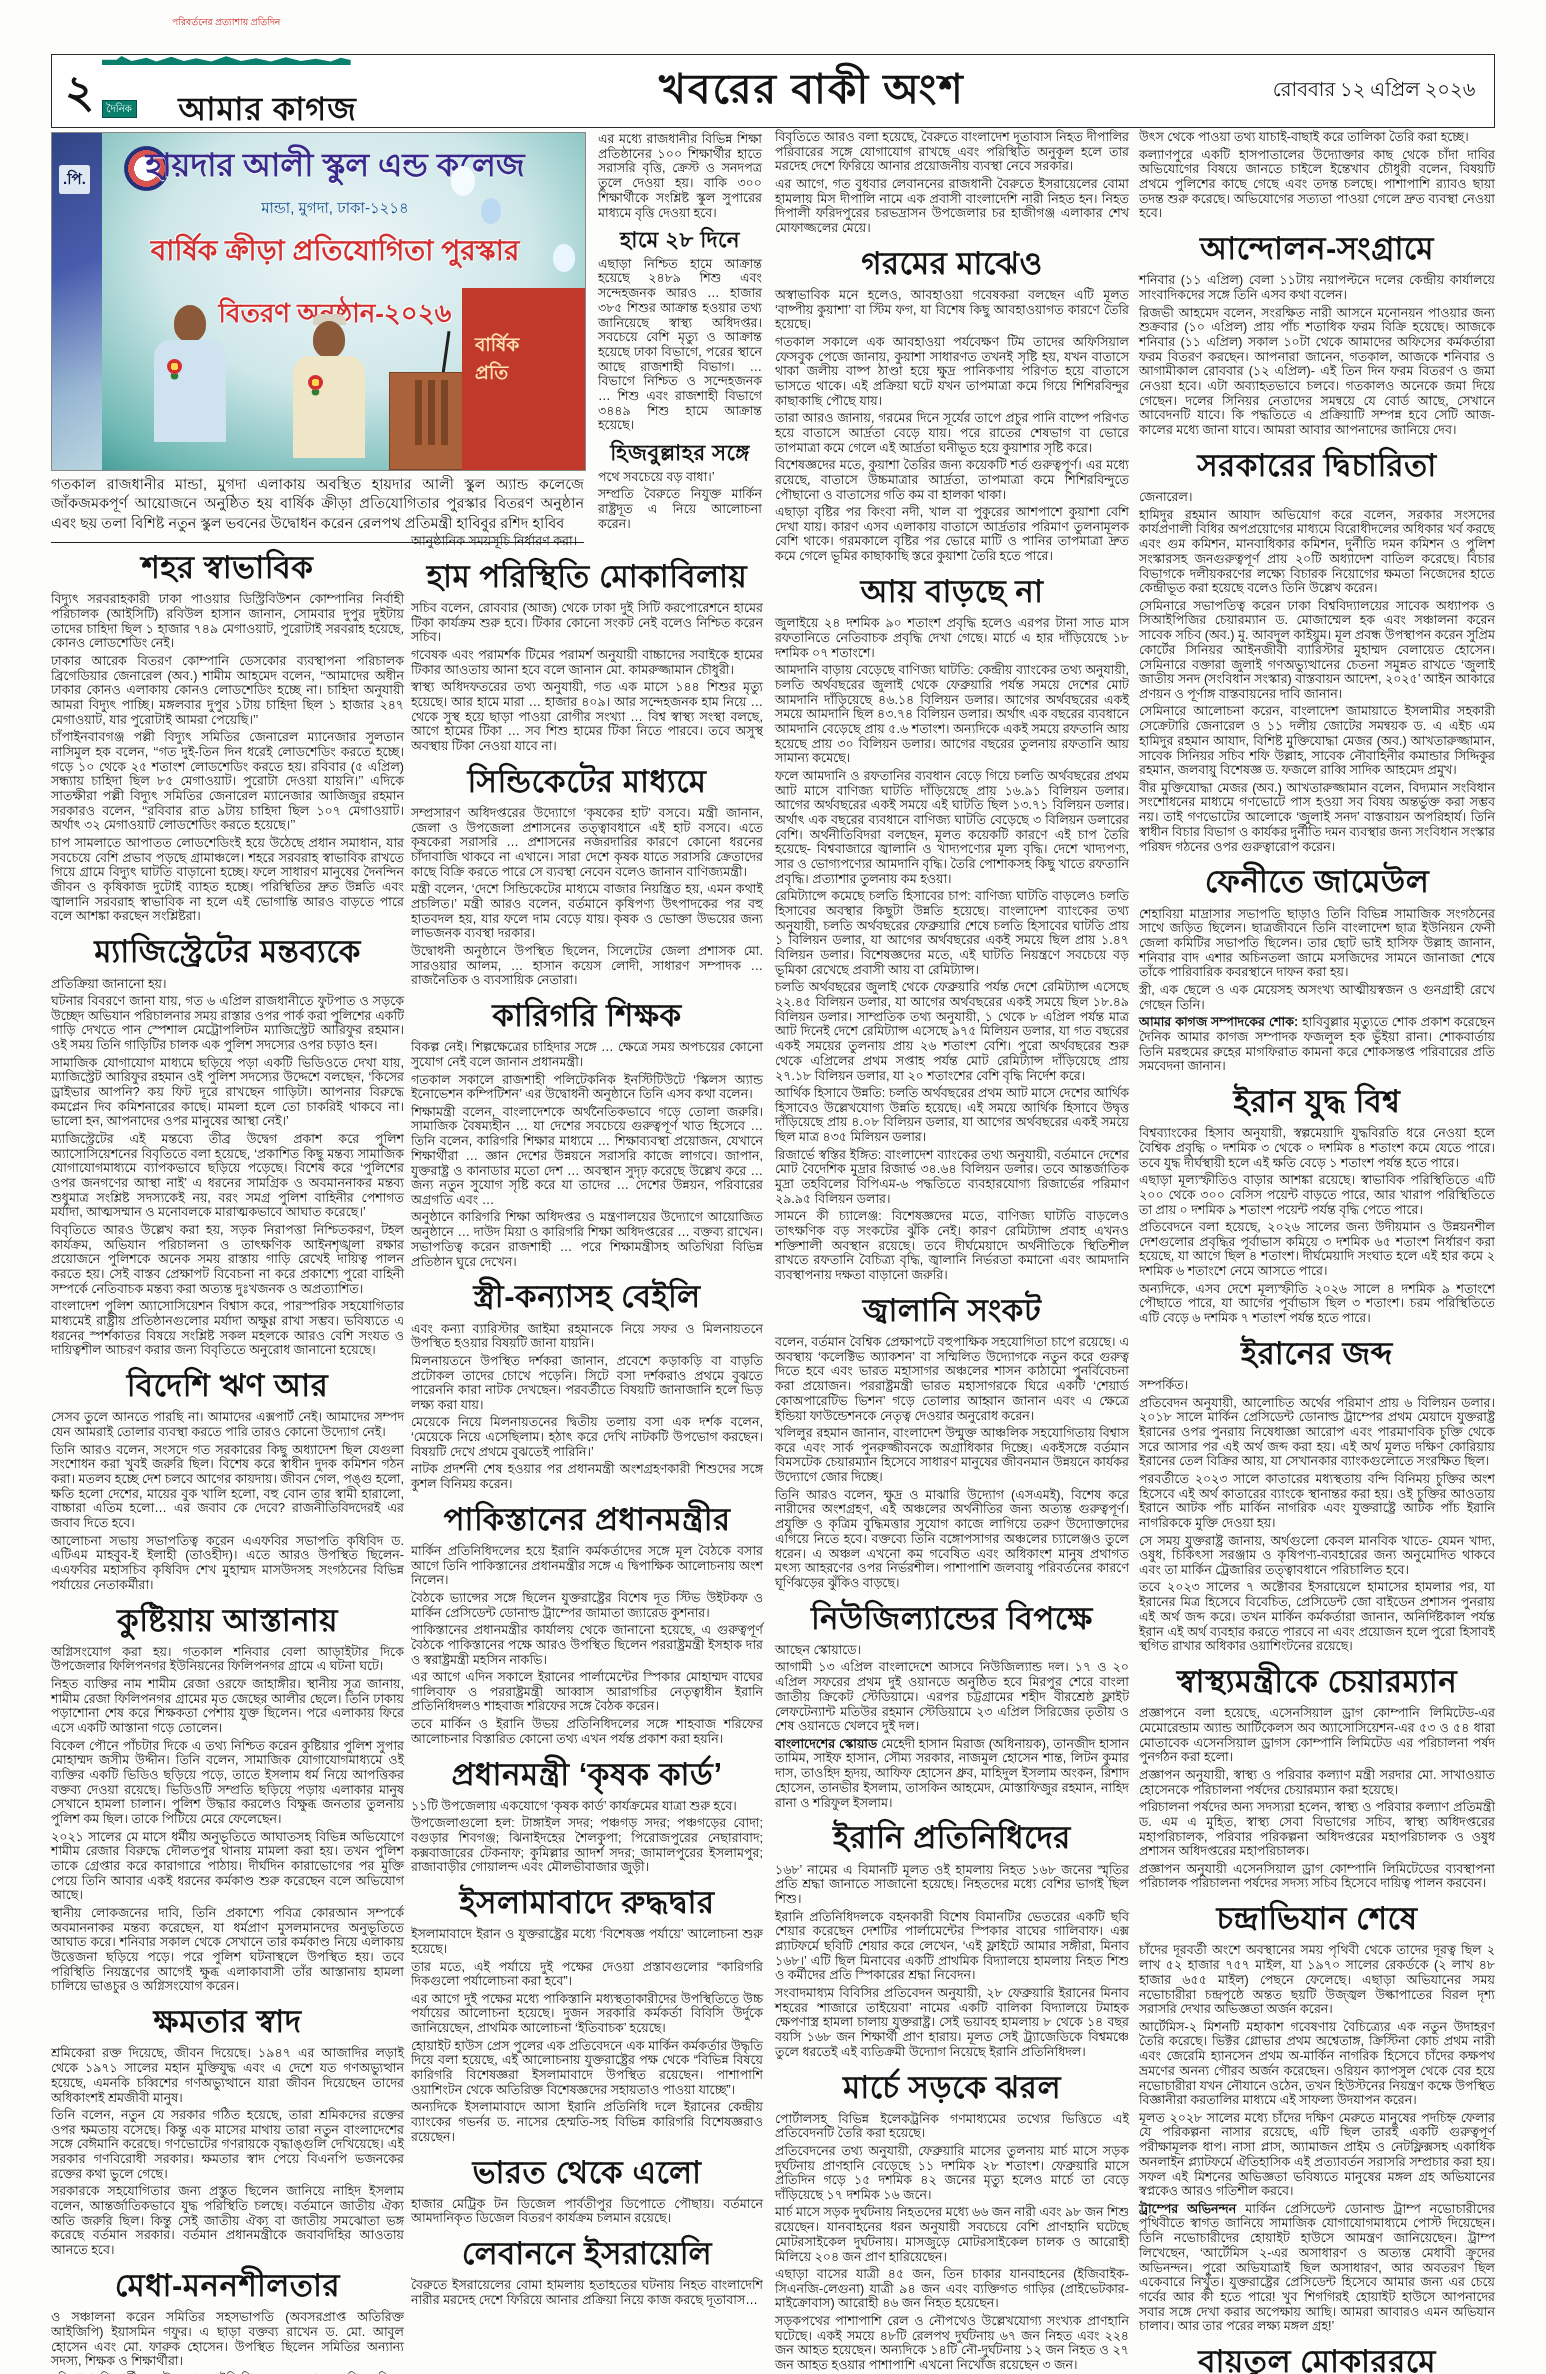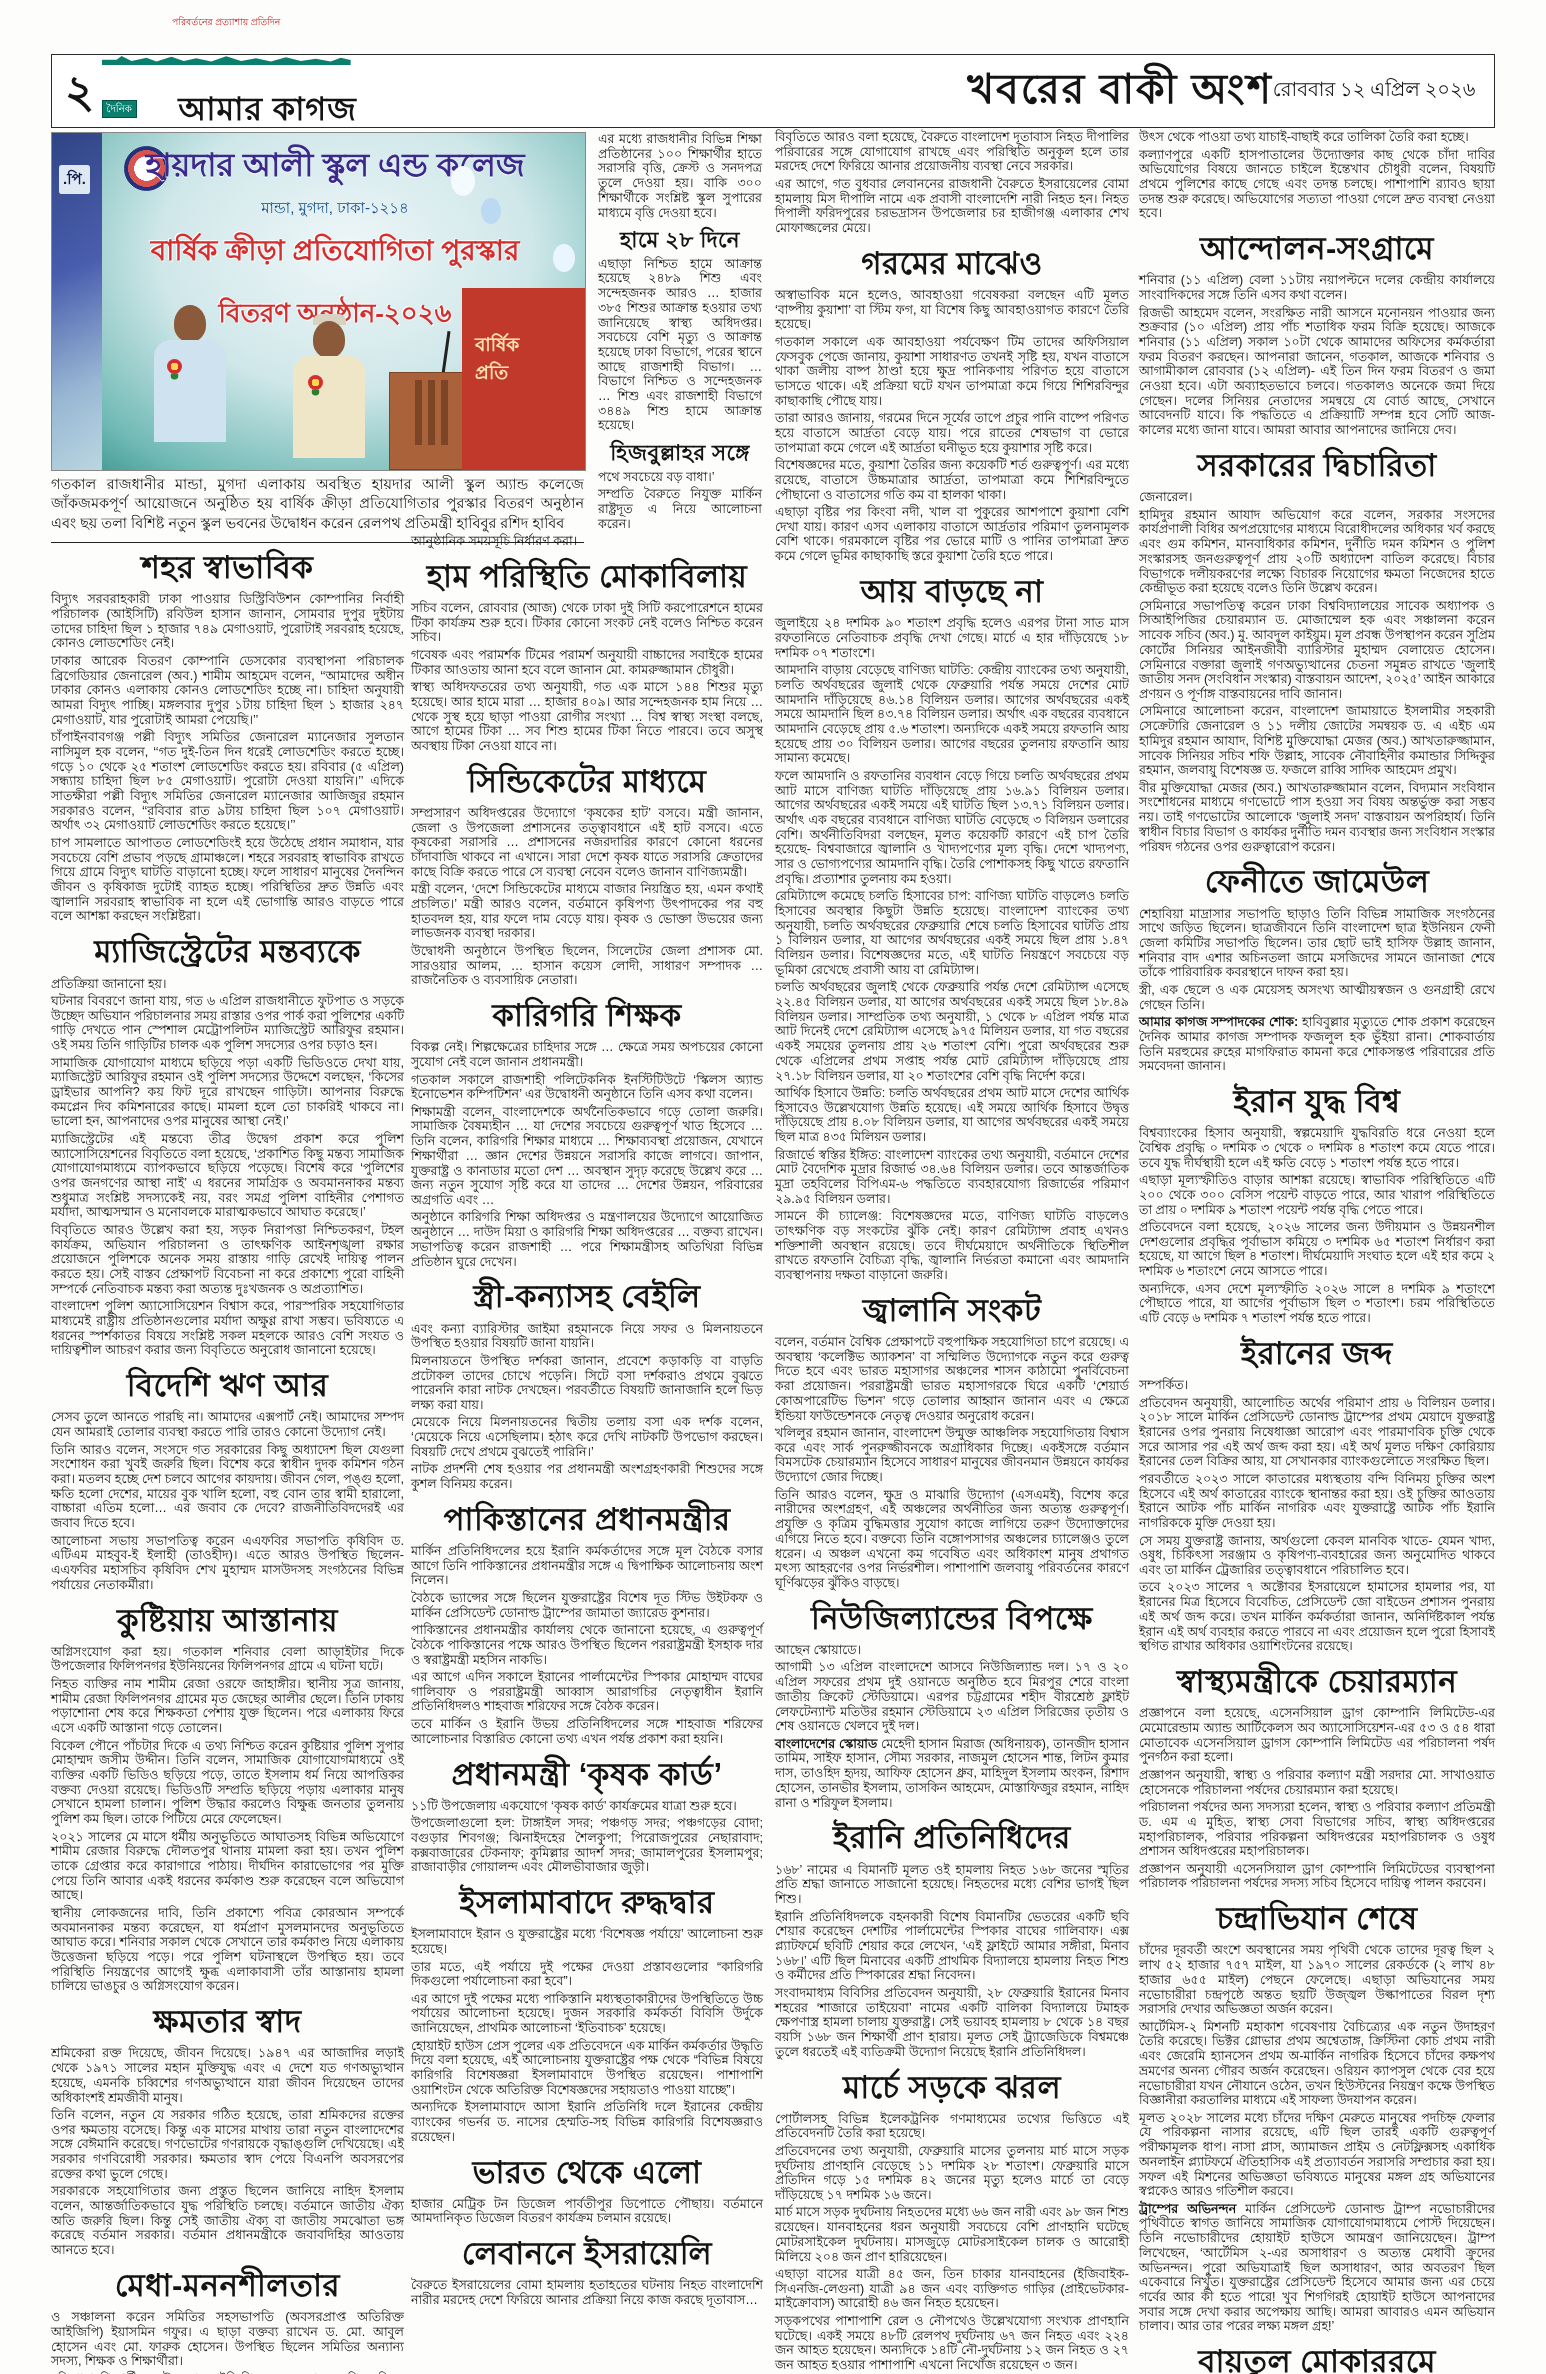--- a/index.html
+++ b/index.html
@@ -10,21 +10,21 @@
               border:1.4px solid #2a2a2a;background:#fff;display:flex;align-items:center;}
   .page-number{font-size:45px;font-weight:bold;padding:0 7.4px 0 13px;line-height:1;}
   .masthead{width:249px;display:flex;flex-direction:column;line-height:1;gap:28px;}
   .masthead .tagline{color:#c62828;font-size:9.3px;text-align:center;margin-bottom:0.9px;}
   .skyline{height:9.3px;background:linear-gradient(#0a7f6e,#0a7f6e);border-radius:1.9px 1.9px 0 0;
            clip-path:polygon(0 100%,0 40%,6% 40%,8% 0,12% 55%,18% 20%,22% 60%,28% 10%,33% 55%,38% 25%,44% 60%,50% 5%,56% 55%,62% 25%,68% 60%,74% 15%,80% 55%,86% 30%,92% 60%,96% 20%,100% 45%,100% 100%);}
   .logo-row{display:flex;align-items:center;gap:3.7px;}
   .daily-chip{background:#0a7f6e;color:#fff;font-size:10.2px;padding:2.8px 3.7px;border:0.9px solid #064f44;}
   .logo-name{font-size:32px;font-weight:bold;letter-spacing:0.9px;white-space:nowrap;margin-left:38px;}
   .logo-en{color:#c62828;font-size:10.2px;font-style:italic;text-align:right;margin-top:0.9px;}
-  .section-title{flex:1;text-align:right;font-size:41px;font-weight:bold;letter-spacing:1.9px;}
+  .section-title{flex:1;text-align:center;font-size:41px;font-weight:bold;letter-spacing:1.9px;}
   .issue-date{font-size:19.5px;padding-right:18.6px;white-space:nowrap;font-family:Liberation Serif, serif;}
   
   .photo{position:absolute;left:51px;top:132px;width:533px;height:337px;overflow:hidden;
          background:radial-gradient(ellipse at 55% 35%,#eef6f8 0%,#cfe7e9 45%,#6fb9b4 80%,#2e8b87 100%);
          border:0.9px solid #888;}
   .photo .corner-strip{position:absolute;left:0;top:0;width:50px;height:100%;
          background:linear-gradient(160deg,#24307c 0%,#3a49a8 40%,#9fb6d8 75%,#cfe0ee 100%);opacity:.85;}
   .photo .corner-text{position:absolute;left:7.4px;top:32px;color:#101a4e;background:#dde8f2;
          font-size:15px;font-weight:bold;padding:1.9px 3.7px;border-radius:2.8px;}
   .photo .banner{position:absolute;left:65px;top:7.4px;width:436px;text-align:center;}
@@ -154,21 +154,21 @@
       <p class="body-text">তিনি আরও বলেন, সংসদে গত সরকারের কিছু অধ্যাদেশ ছিল যেগুলা সংশোধন করা খুবই জরুরি ছিল। বিশেষ করে স্বাধীন দুদক কমিশন গঠন করা। মতলব হচ্ছে দেশ চলবে আগের কায়দায়। জীবন গেল, পঙ্গু হলো, ক্ষতি হলো দেশের, মায়ের বুক খালি হলো, বহু বোন তার স্বামী হারালো, বাচ্চারা এতিম হলো… এর জবাব কে দেবে? রাজনীতিবিদদেরই এর জবাব দিতে হবে।</p>
       <p class="body-text">আলোচনা সভায় সভাপতিত্ব করেন এএফবির সভাপতি কৃষিবিদ ড. এটিএম মাহবুব-ই ইলাহী (তাওহীদ)। এতে আরও উপস্থিত ছিলেন- এএফবির মহাসচিব কৃষিবিদ শেখ মুহাম্মদ মাসউদসহ সংগঠনের বিভিন্ন পর্যায়ের নেতাকর্মীরা।</p>
       <div class="headline">কুষ্টিয়ায় আস্তানায়</div>
       <p class="body-text">অগ্নিসংযোগ করা হয়। গতকাল শনিবার বেলা আড়াইটার দিকে উপজেলার ফিলিপনগর ইউনিয়নের ফিলিপনগর গ্রামে এ ঘটনা ঘটে।</p>
       <p class="body-text">নিহত ব্যক্তির নাম শামীম রেজা ওরফে জাহাঙ্গীর। স্থানীয় সূত্র জানায়, শামীম রেজা ফিলিপনগর গ্রামের মৃত জেছের আলীর ছেলে। তিনি ঢাকায় পড়াশোনা শেষ করে শিক্ষকতা পেশায় যুক্ত ছিলেন। পরে এলাকায় ফিরে এসে একটি আস্তানা গড়ে তোলেন।</p>
       <p class="body-text">বিকেল পৌনে পাঁচটার দিকে এ তথ্য নিশ্চিত করেন কুষ্টিয়ার পুলিশ সুপার মোহাম্মদ জসীম উদ্দীন। তিনি বলেন, সামাজিক যোগাযোগমাধ্যমে ওই ব্যক্তির একটি ভিডিও ছড়িয়ে পড়ে, তাতে ইসলাম ধর্ম নিয়ে আপত্তিকর বক্তব্য দেওয়া রয়েছে। ভিডিওটি সম্প্রতি ছড়িয়ে পড়ায় এলাকার মানুষ সেখানে হামলা চালান। পুলিশ উদ্ধার করলেও বিক্ষুব্ধ জনতার তুলনায় পুলিশ কম ছিল। তাকে পিটিয়ে মেরে ফেলেছেন।</p>
       <p class="body-text">২০২১ সালের মে মাসে ধর্মীয় অনুভূতিতে আঘাতসহ বিভিন্ন অভিযোগে শামীম রেজার বিরুদ্ধে দৌলতপুর থানায় মামলা করা হয়। তখন পুলিশ তাকে গ্রেপ্তার করে কারাগারে পাঠায়। দীর্ঘদিন কারাভোগের পর মুক্তি পেয়ে তিনি আবার একই ধরনের কর্মকাণ্ড শুরু করেছেন বলে অভিযোগ আছে।</p>
       <p class="body-text">স্থানীয় লোকজনের দাবি, তিনি প্রকাশ্যে পবিত্র কোরআন সম্পর্কে অবমাননাকর মন্তব্য করেছেন, যা ধর্মপ্রাণ মুসলমানদের অনুভূতিতে আঘাত করে। শনিবার সকাল থেকে সেখানে তার কর্মকাণ্ড নিয়ে এলাকায় উত্তেজনা ছড়িয়ে পড়ে। পরে পুলিশ ঘটনাস্থলে উপস্থিত হয়। তবে পরিস্থিতি নিয়ন্ত্রণের আগেই ক্ষুব্ধ এলাকাবাসী তাঁর আস্তানায় হামলা চালিয়ে ভাঙচুর ও অগ্নিসংযোগ করেন।</p>
       <div class="headline">ক্ষমতার স্বাদ</div>
       <p class="body-text">শ্রমিকেরা রক্ত দিয়েছে, জীবন দিয়েছে। ১৯৪৭ এর আজাদির লড়াই থেকে ১৯৭১ সালের মহান মুক্তিযুদ্ধ এবং এ দেশে যত গণঅভ্যুত্থান হয়েছে, এমনকি চব্বিশের গণঅভ্যুত্থানে যারা জীবন দিয়েছেন তাদের অধিকাংশই শ্রমজীবী মানুষ।</p>
-      <p class="body-text">তিনি বলেন, নতুন যে সরকার গঠিত হয়েছে, তারা শ্রমিকদের রক্তের ওপর ক্ষমতায় বসেছে। কিন্তু এক মাসের মাথায় তারা নতুন বাংলাদেশের সঙ্গে বেঈমানি করেছে। গণভোটের গণরায়কে বৃদ্ধাঙ্গুলি দেখিয়েছে। এই সরকার গণবিরোধী সরকার। ক্ষমতার স্বাদ পেয়ে বিএনপি অবসরপের রক্তের কথা ভুলে গেছে।</p>
+      <p class="body-text">তিনি বলেন, নতুন যে সরকার গঠিত হয়েছে, তারা শ্রমিকদের রক্তের ওপর ক্ষমতায় বসেছে। কিন্তু এক মাসের মাথায় তারা নতুন বাংলাদেশের সঙ্গে বেঈমানি করেছে। গণভোটের গণরায়কে বৃদ্ধাঙ্গুলি দেখিয়েছে। এই সরকার গণবিরোধী সরকার। ক্ষমতার স্বাদ পেয়ে বিএনপি ভজনকের রক্তের কথা ভুলে গেছে।</p>
       <p class="body-text">সরকারকে সহযোগিতার জন্য প্রস্তুত ছিলেন জানিয়ে নাহিদ ইসলাম বলেন, আন্তর্জাতিকভাবে যুদ্ধ পরিস্থিতি চলছে। বর্তমানে জাতীয় ঐক্য অতি জরুরি ছিল। কিন্তু সেই জাতীয় ঐক্য বা জাতীয় সমঝোতা ভঙ্গ করেছে বর্তমান সরকার। বর্তমান প্রধানমন্ত্রীকে জবাবদিহির আওতায় আনতে হবে।</p>
       <div class="headline">মেধা-মননশীলতার</div>
       <p class="body-text">ও সঞ্চালনা করেন সমিতির সহসভাপতি (অবসরপ্রাপ্ত অতিরিক্ত আইজিপি) ইয়াসমিন গফুর। এ ছাড়া বক্তব্য রাখেন ড. মো. আবুল হোসেন এবং মো. ফারুক হোসেন। উপস্থিত ছিলেন সমিতির অন্যান্য সদস্য, শিক্ষক ও শিক্ষার্থীরা।</p>
       <p class="body-text">বৃত্তিপ্রাপ্ত শিক্ষার্থীদের উদ্দেশে আইজিপি বলেন, দেশকে এগিয়ে নিতে তরুণ প্রজন্মকে মানবিক ও দায়িত্বশীল নাগরিক হিসেবে গড়ে উঠতে হবে। অনুষ্ঠানে ‘কেমন পুলিশ চাই’ বিষয়ে শিক্ষার্থীদের মতামতও তুলে ধরা হয়।</p>
     </div>
   <div class="band" id="band-b">
       <p class="body-text">আনুষ্ঠানিক সময়সূচি নির্ধারণ করা।</p>
       <div class="headline">হাম পরিস্থিতি মোকাবিলায়</div>
       <p class="body-text">সচিব বলেন, রোববার (আজ) থেকে ঢাকা দুই সিটি করপোরেশনে হামের টিকা কার্যক্রম শুরু হবে। টিকার কোনো সংকট নেই বলেও নিশ্চিত করেন সচিব।</p>
       <p class="body-text">গবেষক এবং পরামর্শক টিমের পরামর্শ অনুযায়ী বাচ্চাদের সবাইকে হামের টিকার আওতায় আনা হবে বলে জানান মো. কামরুজ্জামান চৌধুরী।</p>

